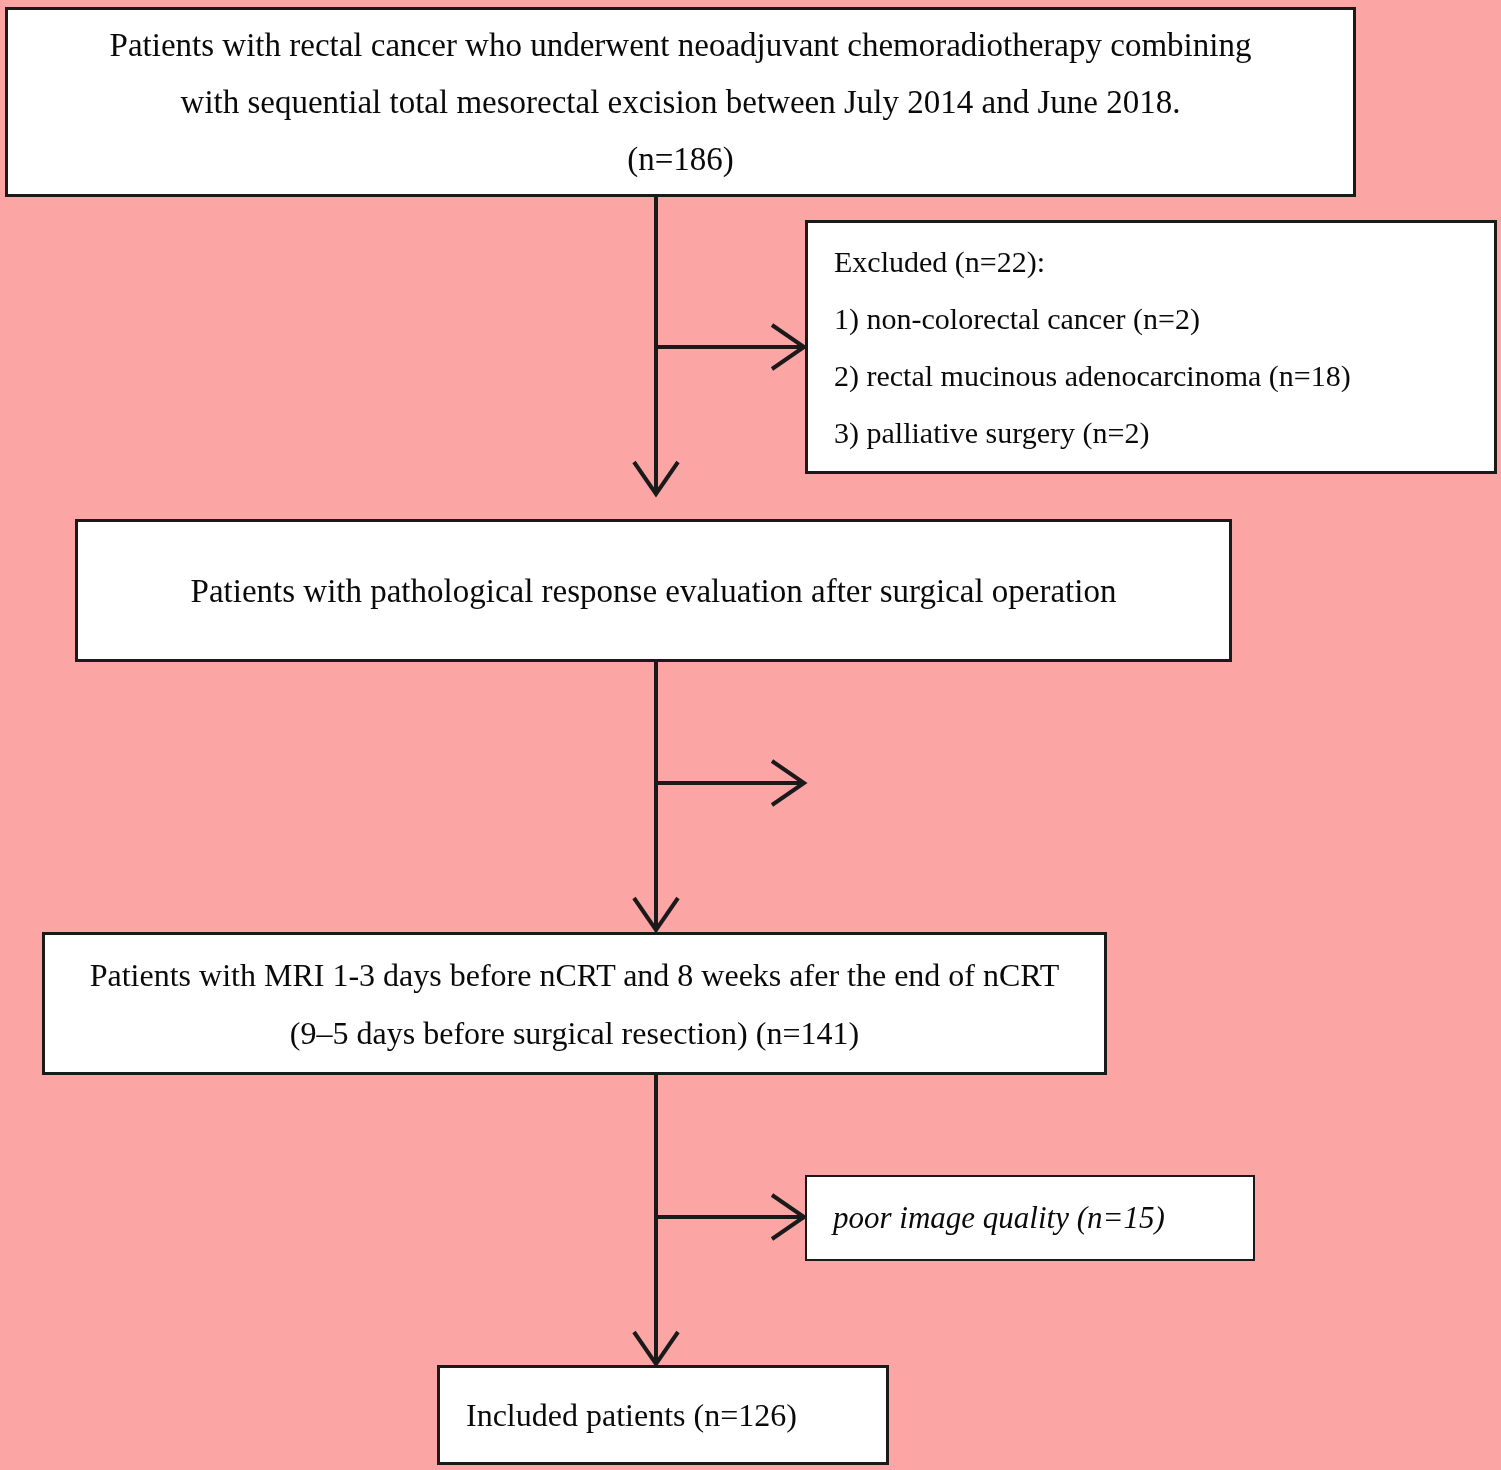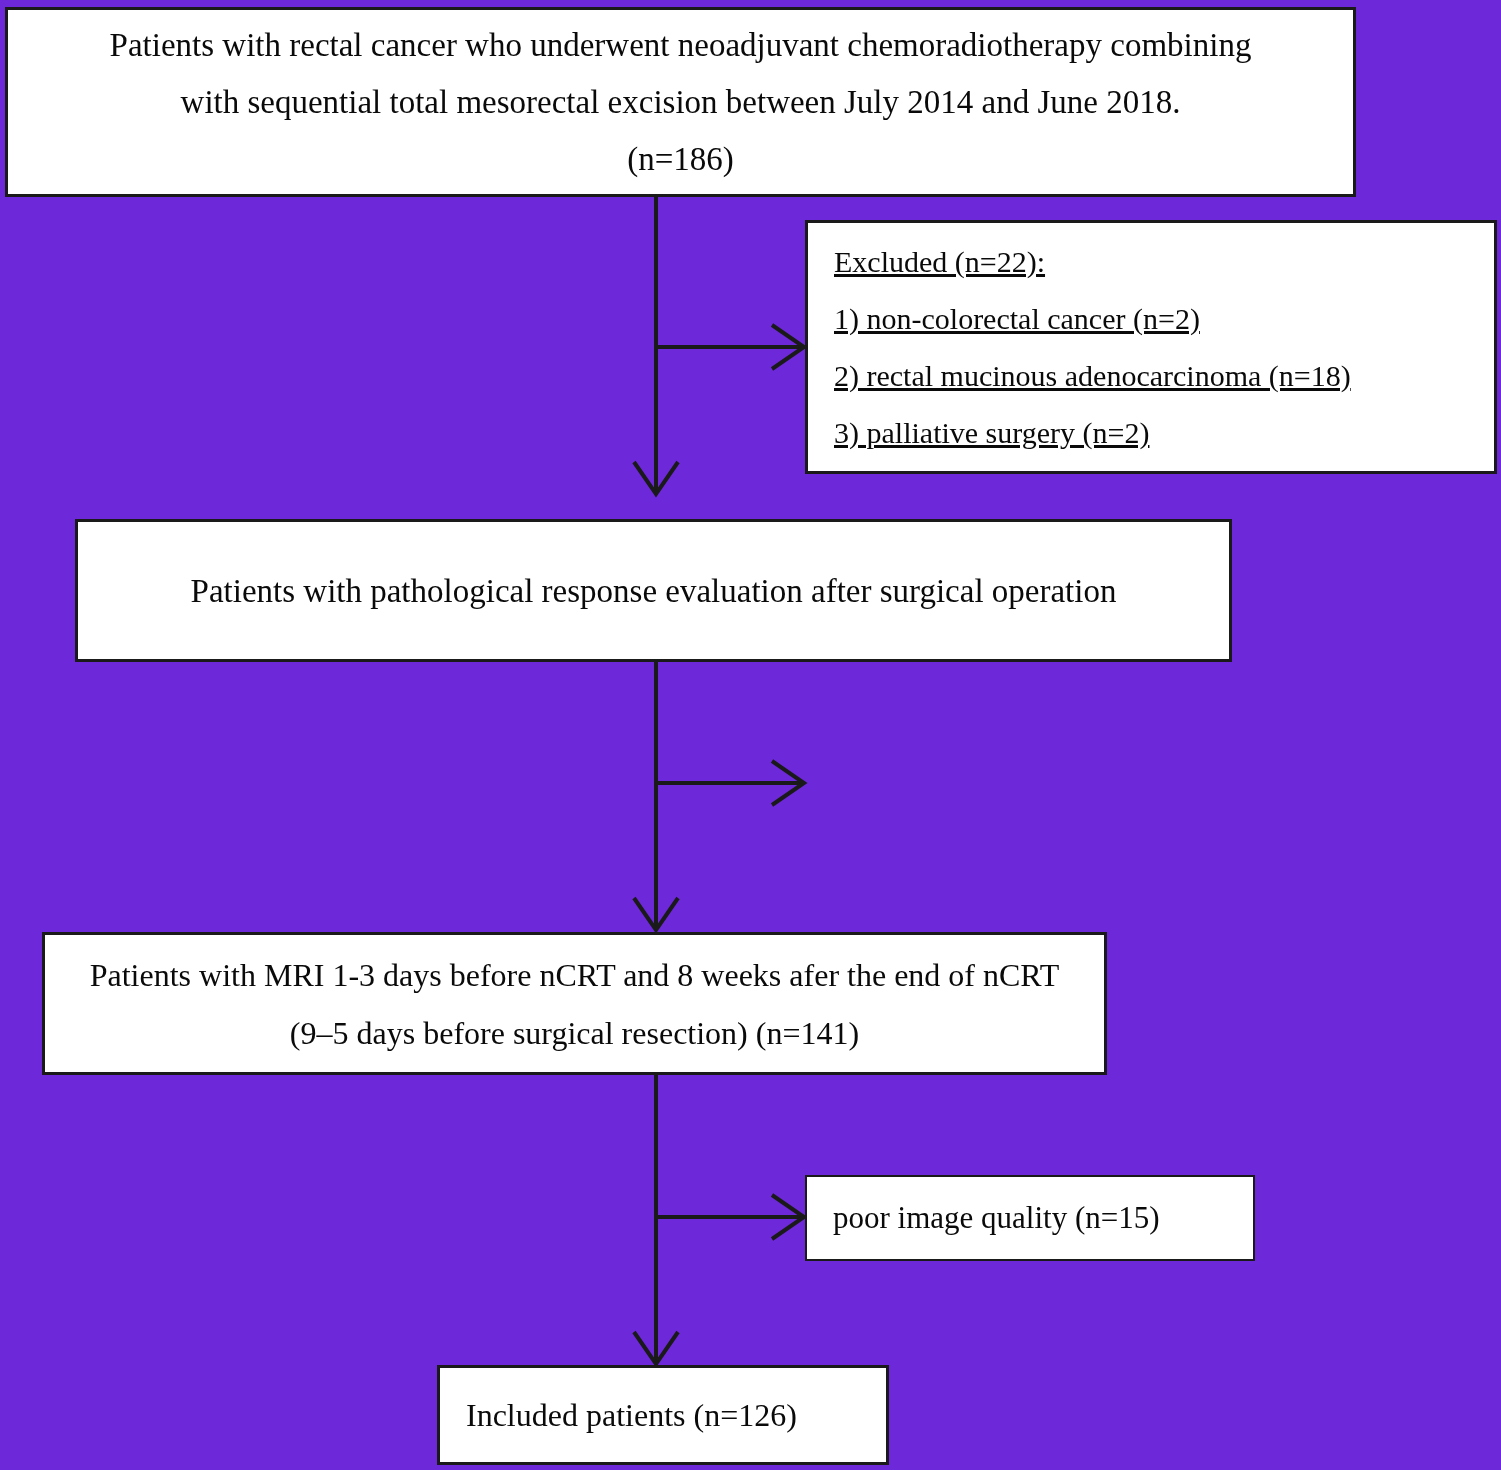--- a/index.html
+++ b/index.html
@@ -4,21 +4,21 @@
 <style>
   html, body {
     margin: 0;
     padding: 0;
     background: #ffffff;
   }
   #flowchart-root {
     position: relative;
     width: 1501px;
     height: 1470px;
-    background: #6d28d9;
+    background: #fca5a5;
     font-family: "Liberation Serif", "DejaVu Serif", serif;
     color: #0a0a0a;
     overflow: hidden;
   }
   .box {
     position: absolute;
     box-sizing: border-box;
     border: 3px solid #1a1a1a;
     background: #ffffff;
     display: flex;
@@ -44,25 +44,25 @@
   .svg-layer {
     position: absolute;
     left: 0;
     top: 0;
     width: 1501px;
     height: 1470px;
     pointer-events: none;
   }
   
   #box-cohort-initial   { left: 5px;   top: 7px;    width: 1351px; height: 190px; font-size: 33px; line-height: 57px; }
-  #box-excluded-1       { left: 805px; top: 220px;  width: 692px;  height: 254px; font-size: 30px; line-height: 57px; text-decoration: underline; }
+  #box-excluded-1       { left: 805px; top: 220px;  width: 692px;  height: 254px; font-size: 30px; line-height: 57px; }
   #box-cohort-pathology { left: 75px;  top: 496px;  width: 1157px; height: 143px; font-size: 33px; line-height: 58px; margin-top: 23px; }
   #box-excluded-2       { left: 805px; top: 693px;  width: 507px;  height: 200px; font-size: 30px; line-height: 58px; }
   #box-cohort-mri       { left: 42px;  top: 932px;  width: 1065px; height: 143px; font-size: 32px; line-height: 58px; }
-  #box-excluded-3       { left: 805px; top: 1175px; width: 450px;  height: 86px;  font-size: 31px; line-height: 42px; }
+  #box-excluded-3       { left: 805px; top: 1175px; width: 450px;  height: 86px;  font-size: 31px; line-height: 42px; font-style: italic; }
   #box-cohort-included  { left: 437px; top: 1365px; width: 452px;  height: 100px; font-size: 32px; line-height: 46px; }
 </style>
 </head>
 <body>
 
 <div id="flowchart-root">
 
   <svg class="svg-layer" viewBox="0 0 1501 1470" xmlns="http://www.w3.org/2000/svg">
 
     <g>

